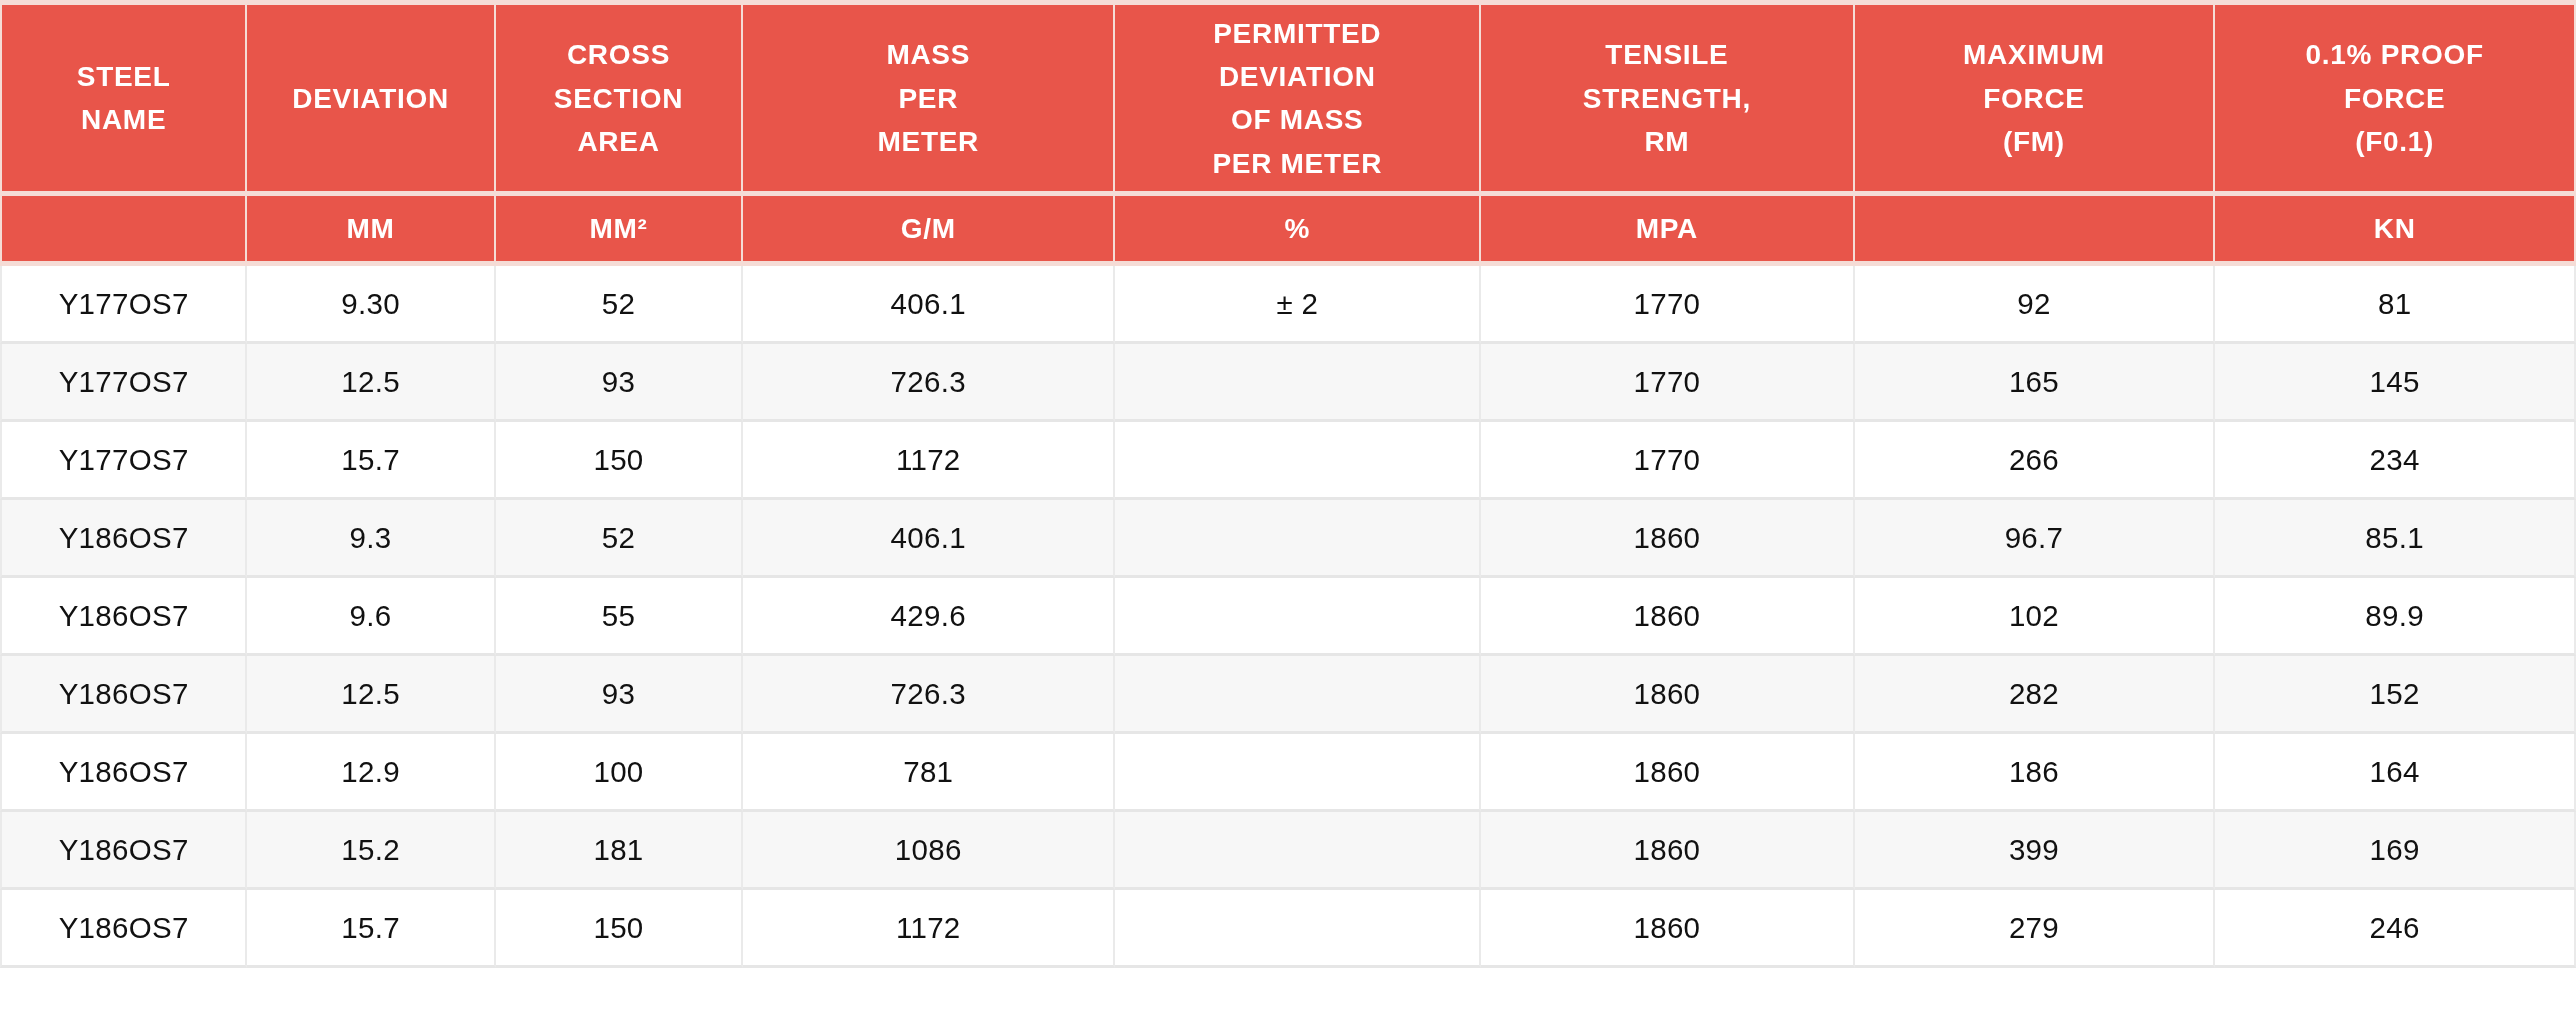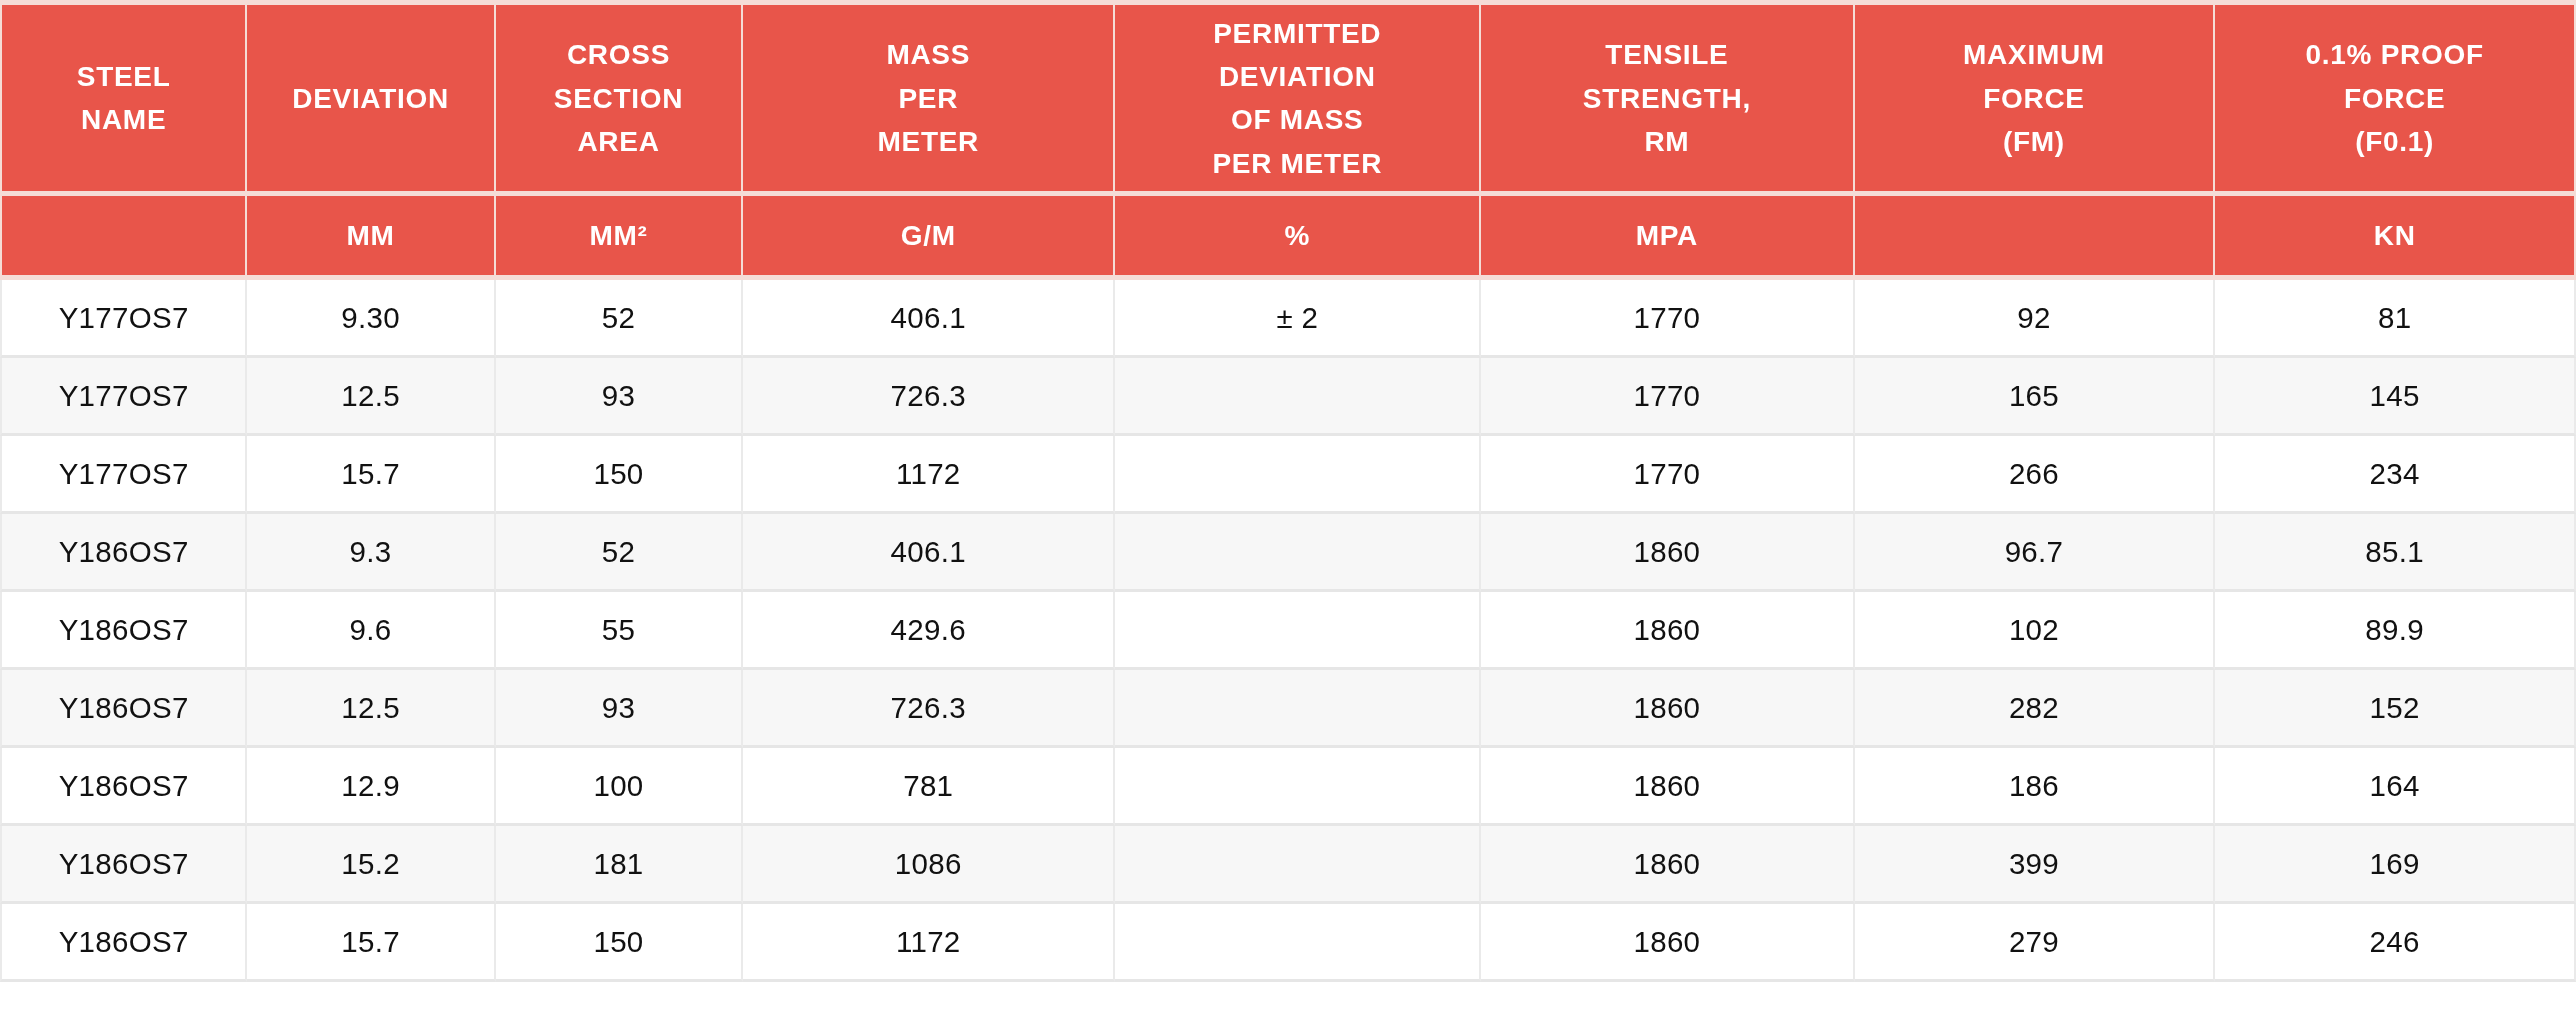--- a/index.html
+++ b/index.html
@@ -42,21 +42,21 @@
     border-right: 2.7px solid #f5dcd6;
     box-sizing: border-box;
   }
   thead tr.main-header th {
     height: 191px;
     font-size: 28px;
     line-height: 1.55;
     border-bottom: 5.4px solid #f5dcd6;
   }
   thead tr.units-header th {
-    height: 84px;
+    height: 70px;
     font-size: 28px;
     border-bottom: 5.4px solid #f5dcd6;
   }
   thead th:first-child { border-left: 2.7px solid #f5dcd6; margin-top: 12px; }
   thead th:last-child { border-right: 2.7px solid #f5dcd6; }
 
   tbody td {
     height: 78px;
     font-size: 29.5px;
     color: #111111;

